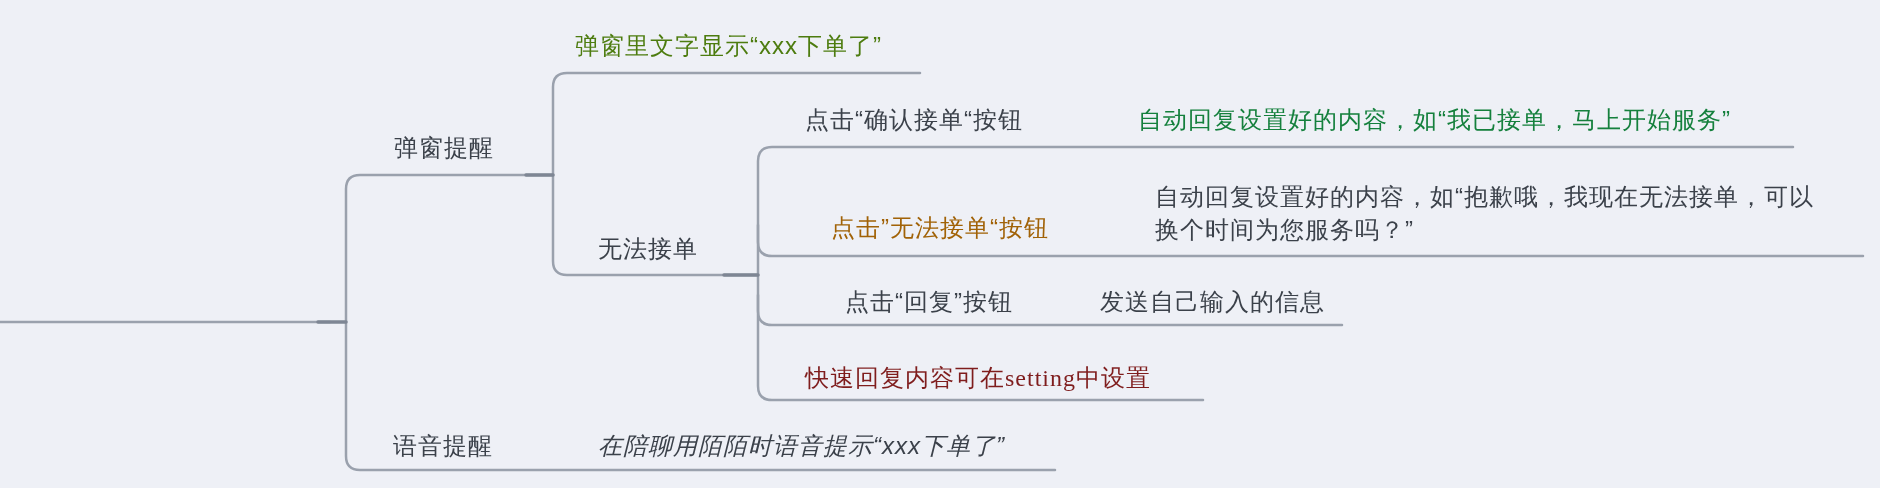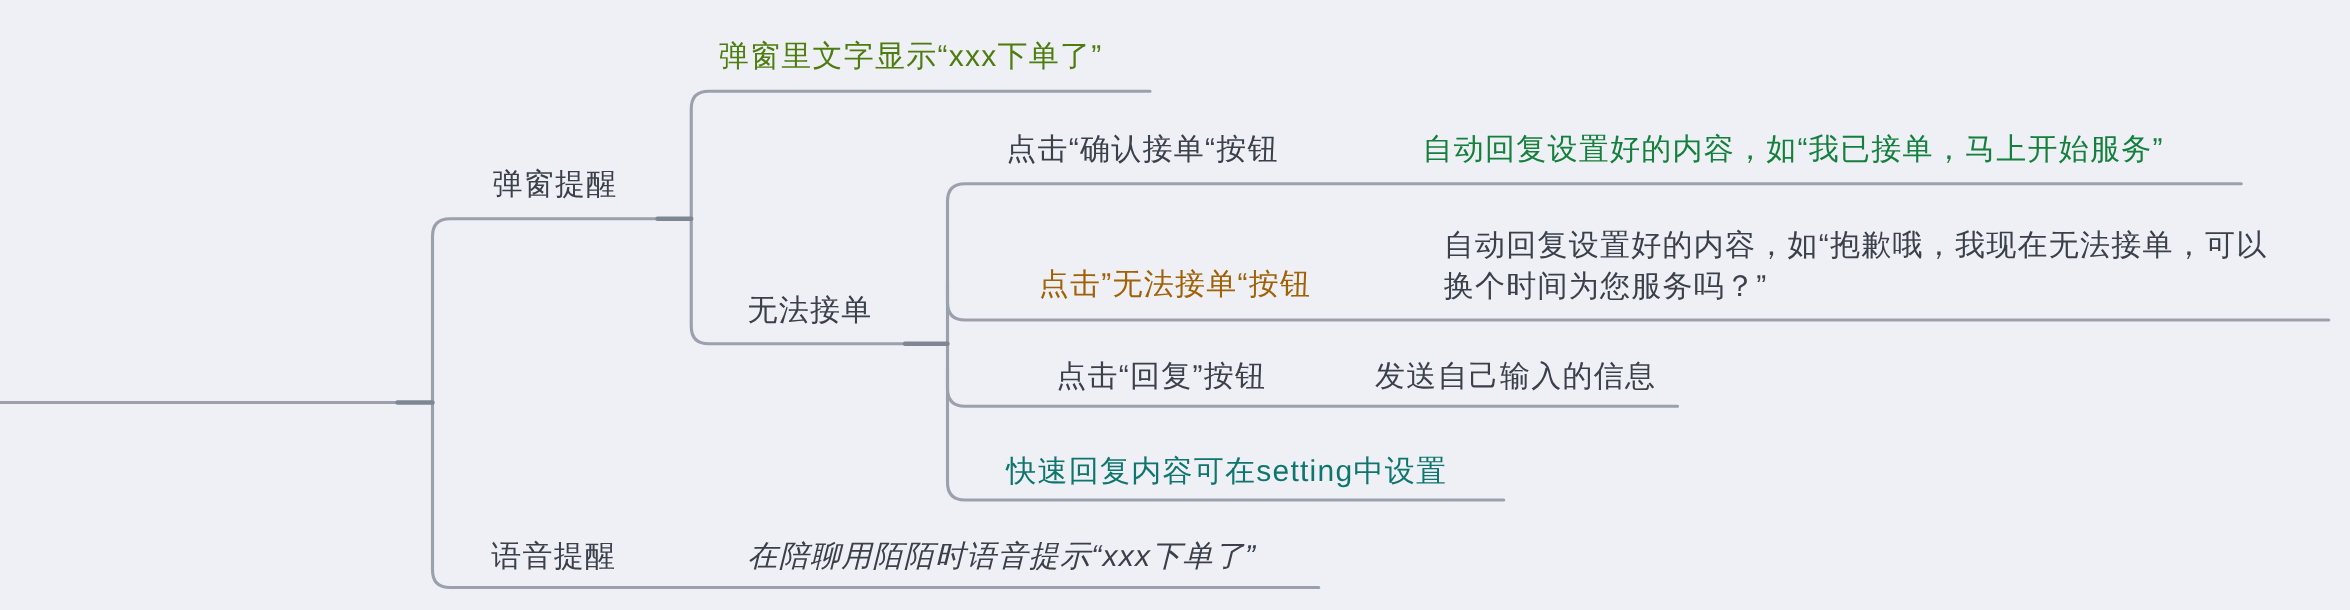--- a/index.html
+++ b/index.html
@@ -81,19 +81,19 @@
 
   <div class="topic multiline" style="left: 1138px; top: 180px; width: 740px; color: rgb(59, 65, 74); margin-left: 17px;">
     <div>自动回复设置好的内容，如“抱歉哦，我现在无法接单，可以</div>
     <div>换个时间为您服务吗？”</div>
   </div>
 
   <div class="topic" style="left: 805px; top: 287px; color: rgb(59, 65, 74); margin-left: 40px;">点击“回复”按钮</div>
 
   <div class="topic" style="left: 1100px; top: 287px; color: rgb(59, 65, 74);">发送自己输入的信息</div>
 
-  <div class="topic" style="left: 805px; top: 363px; color: #0f766e;">快速回复内容可在setting中设置</div>
+  <div class="topic" style="left: 805px; top: 363px; color: #7f1d1d; font-family: Liberation Serif, serif;">快速回复内容可在setting中设置</div>
 
   <div class="topic" style="left: 393px; top: 431px; color: rgb(59, 65, 74);">语音提醒</div>
 
   <div class="topic" style="left: 598px; top: 431px; color: rgb(59, 65, 74); font-style: italic;">在陪聊用陌陌时语音提示“xxx下单了”</div>
 
 </div>
 
 </body></html>

